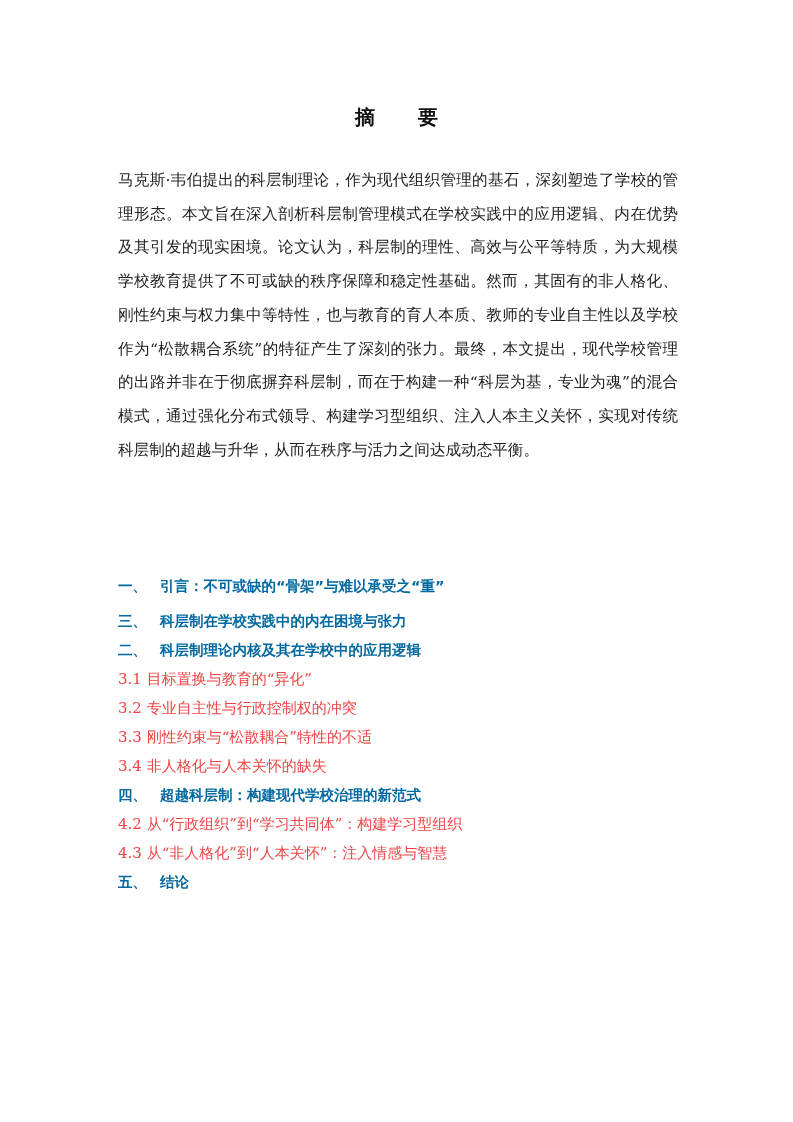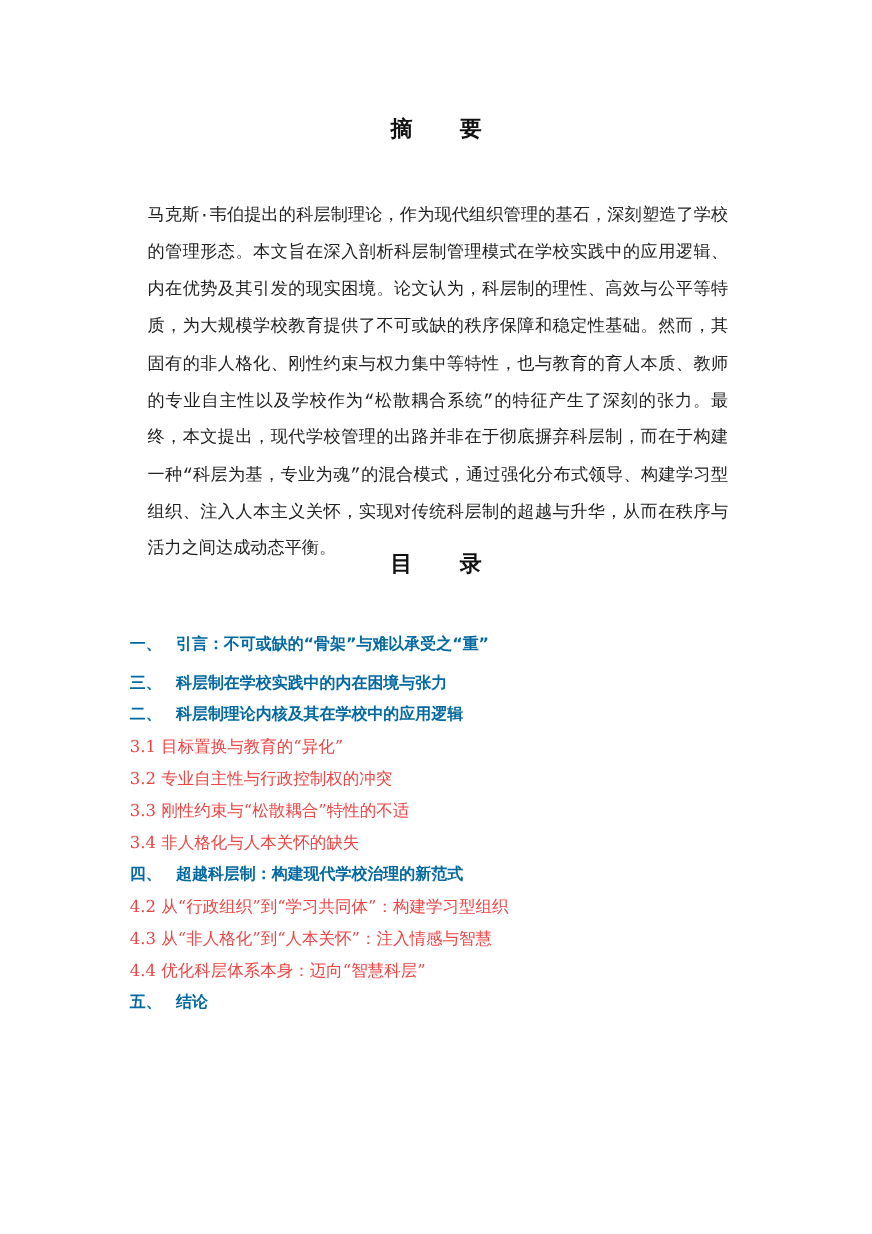--- a/index.html
+++ b/index.html
@@ -6,46 +6,44 @@
     body { width: 793px; height: 1122px; position: relative; overflow: hidden;
       font-family: "DejaVu Serif", "Liberation Serif", serif; color: #1a1a1a; }
     .page { position: absolute; left: 0; top: 0; width: 793px; height: 1122px; }
     .title { position: absolute; left: 0; width: 793px; text-align: center;
       font-family: "DejaVu Sans", "Liberation Sans", sans-serif; font-weight: bold;
       font-size: 20px; letter-spacing: 18px; text-indent: 18px; color: #111; }
     #abstract-title { top: 104px; }
     #toc-title { top: 499px; }
     .abstract-body { position: absolute; left: 118px; top: 164px; width: 560px;
       font-size: 15.6px; line-height: 33.7px; text-align: justify; color: #222; }
-    .abstract-body p { margin: 16px; font-family: Liberation Mono, monospace; }
+    .abstract-body p { margin: 0; }
     .toc { position: absolute; left: 118px; top: 572px; width: 560px; }
     .toc-item { height: 29px; line-height: 29px; font-size: 15px; white-space: nowrap; }
     .toc-item.lvl1 { font-family: "DejaVu Sans", "Liberation Sans", sans-serif; font-weight: bold; color: #0369a1; font-size: 14.5px; }
     .toc-item.lvl2 { color: #ef4444; font-size: 15px; }
     .toc-item.lvl1 .num { display: inline-block; width: 42px; }
     .toc-item.first { height: 35px; }
   </style>
 </head>
 <body>
 
 <div class="page">
   <div class="title" id="abstract-title">摘 要</div>
   <div class="abstract-body">
     <p>马克斯·韦伯提出的科层制理论，作为现代组织管理的基石，深刻塑造了学校的管理形态。本文旨在深入剖析科层制管理模式在学校实践中的应用逻辑、内在优势及其引发的现实困境。论文认为，科层制的理性、高效与公平等特质，为大规模学校教育提供了不可或缺的秩序保障和稳定性基础。然而，其固有的非人格化、刚性约束与权力集中等特性，也与教育的育人本质、教师的专业自主性以及学校作为“松散耦合系统”的特征产生了深刻的张力。最终，本文提出，现代学校管理的出路并非在于彻底摒弃科层制，而在于构建一种“科层为基，专业为魂”的混合模式，通过强化分布式领导、构建学习型组织、注入人本主义关怀，实现对传统科层制的超越与升华，从而在秩序与活力之间达成动态平衡。</p>
   </div>
 
-  <div class="title" id="toc-title">目 录</div>
 
   <div class="toc">
     <div class="toc-item lvl1 first"><span class="num">一、</span><span>引言：不可或缺的“骨架”与难以承受之“重”</span></div>
     <div class="toc-item lvl1"><span class="num">三、</span><span>科层制在学校实践中的内在困境与张力</span></div>
     <div class="toc-item lvl1"><span class="num">二、</span><span>科层制理论内核及其在学校中的应用逻辑</span></div>
     <div class="toc-item lvl2"><span>3.1</span> <span>目标置换与教育的“异化”</span></div>
     <div class="toc-item lvl2"><span>3.2</span> <span>专业自主性与行政控制权的冲突</span></div>
     <div class="toc-item lvl2"><span>3.3</span> <span>刚性约束与“松散耦合”特性的不适</span></div>
     <div class="toc-item lvl2"><span>3.4</span> <span>非人格化与人本关怀的缺失</span></div>
     <div class="toc-item lvl1"><span class="num">四、</span><span>超越科层制：构建现代学校治理的新范式</span></div>
     <div class="toc-item lvl2"><span>4.2</span> <span>从“行政组织”到“学习共同体”：构建学习型组织</span></div>
     <div class="toc-item lvl2"><span>4.3</span> <span>从“非人格化”到“人本关怀”：注入情感与智慧</span></div>
-    <div class="toc-item lvl2"><span>4.4</span> <span>优化科层体系本身：迈向“智慧科层”</span></div>
     <div class="toc-item lvl1"><span class="num">五、</span><span>结论</span></div>
   </div>
 </div>
 
 </body></html>

